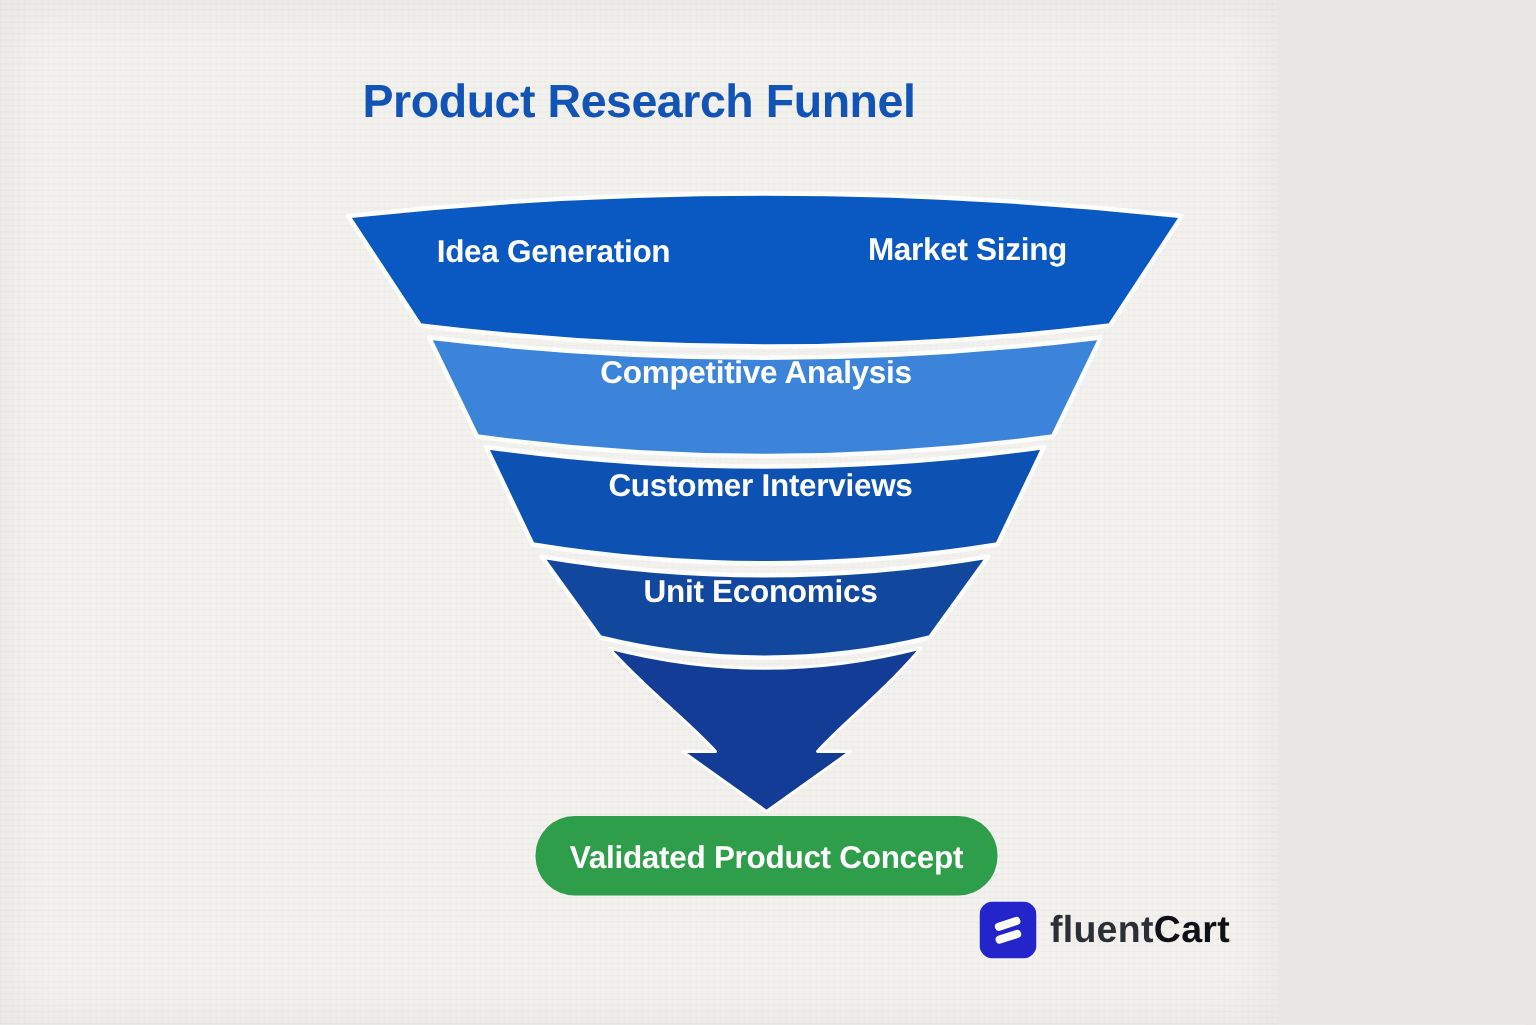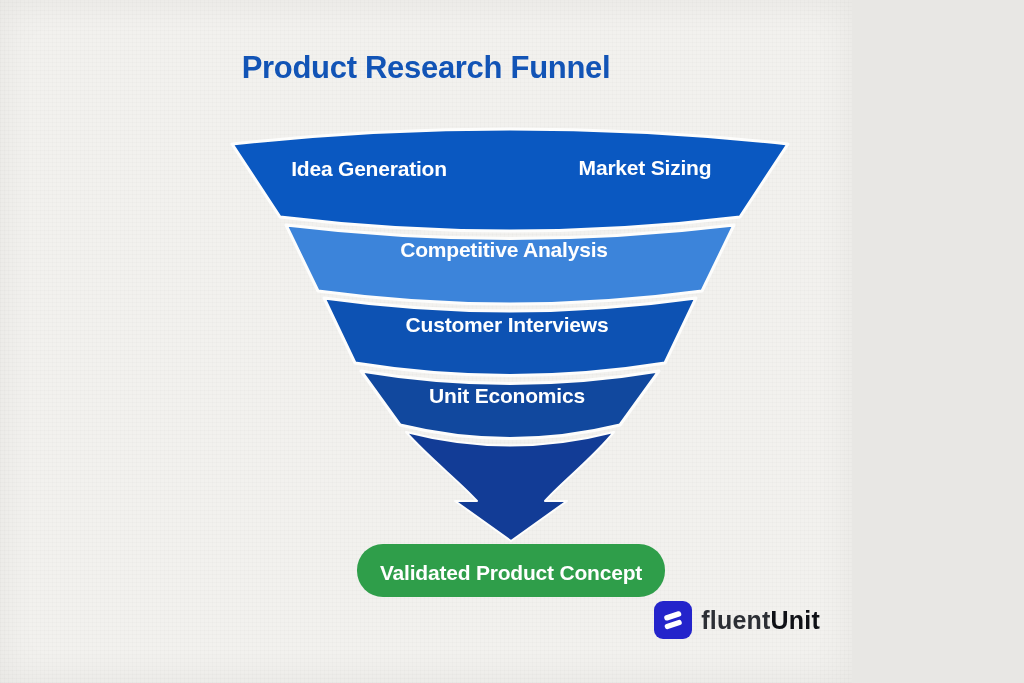--- a/index.html
+++ b/index.html
@@ -69,17 +69,17 @@
 
   <div class="logo">
     <svg width="38" height="38" viewBox="0 0 38 38">
       <rect x="0" y="0" width="38" height="38" rx="9" fill="#2424cb"></rect>
       <g fill="#ffffff">
         <rect x="10" y="12.2" width="17.5" height="5.4" rx="2.4" transform="rotate(-18 18.75 14.9)"></rect>
         <rect x="10.5" y="20.8" width="17.5" height="5.4" rx="2.4" transform="rotate(-18 19.25 23.5)"></rect>
       </g>
     </svg>
     <div class="logo-text">
-      <span class="brand-prefix">fluent</span><span class="brand-suffix">Unit</span>
+      <span class="brand-prefix">fluent</span><span class="brand-suffix">Cart</span>
     </div>
   </div>
 
 </div>
 
 </body></html>

